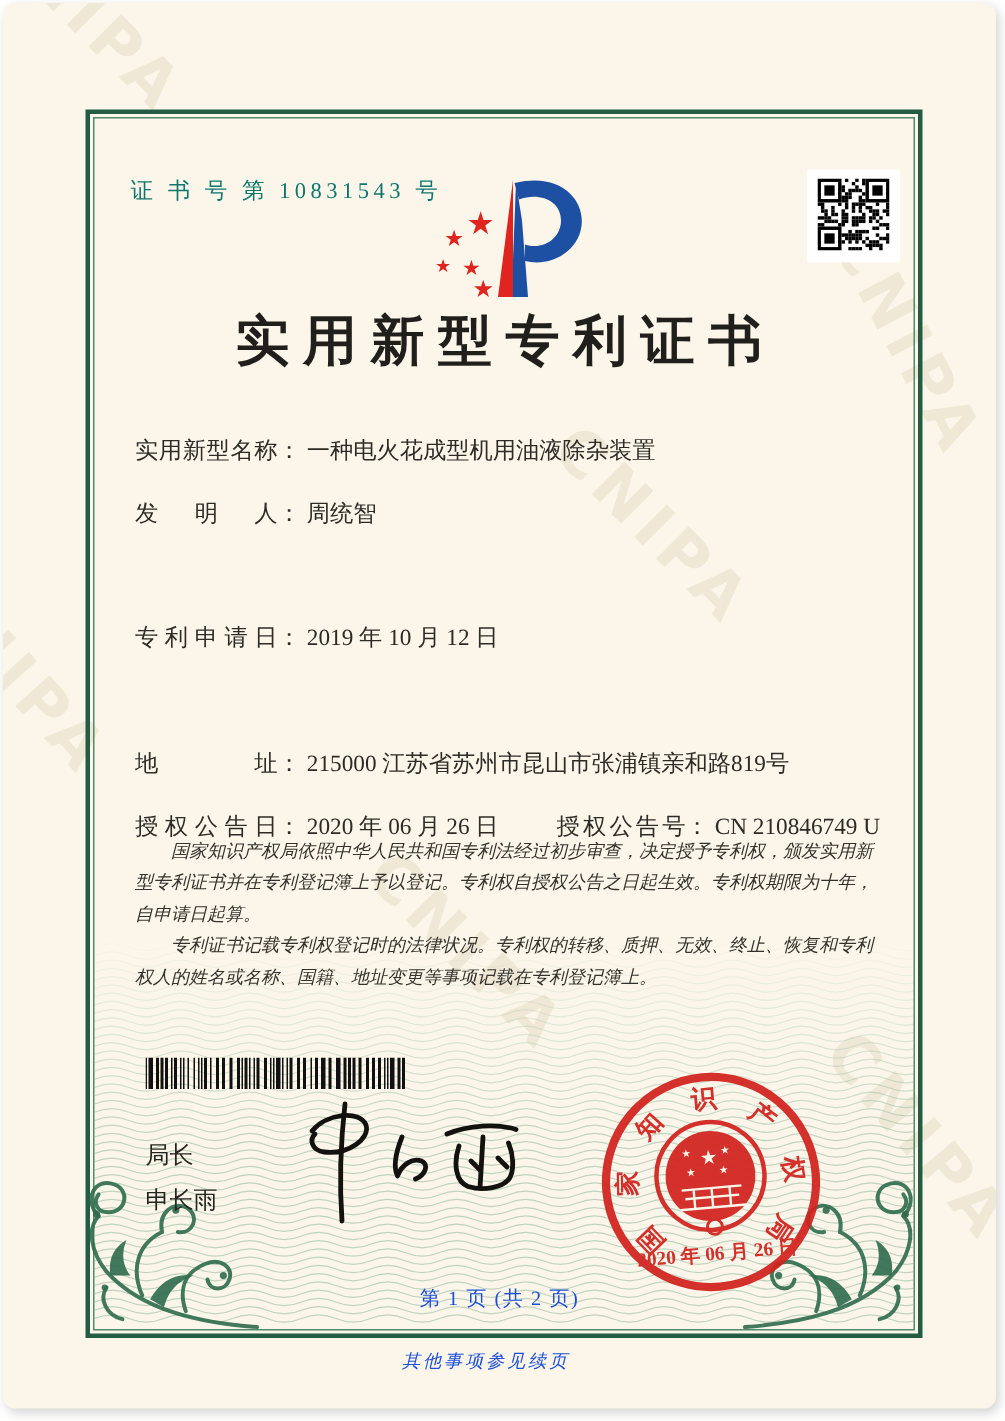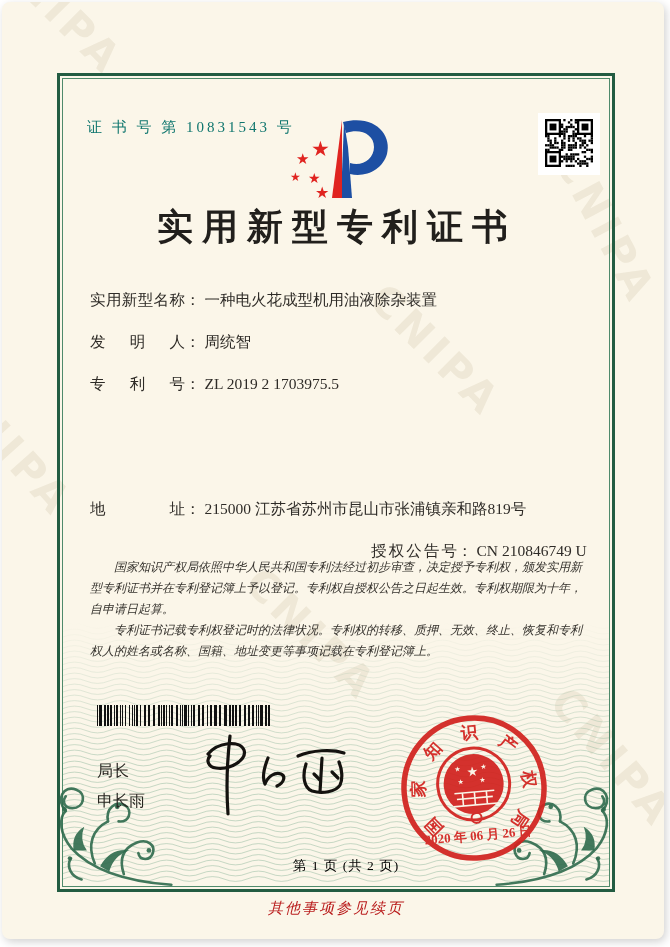--- a/index.html
+++ b/index.html
@@ -49,23 +49,23 @@
                font-style:italic;color:#35322d;}
 
   #barcode{left:95px;top:703px;width:176px;height:21px;}
   #director-block{left:95px;top:754px;font-family:"Liberation Sans",sans-serif;
                   font-size:16px;color:#26241f;line-height:30px;}
   #signature{left:192px;top:726px;}
 
   #seal{left:396px;top:708px;width:152px;height:156px;transform:rotate(-5deg);opacity:.93;}
 
   #page-info{left:55px;top:855px;width:552px;text-align:center;font-size:13.5px;
-             color:#000000;letter-spacing:1px;margin-left:13px;}
-  #continuation{left:266px;top:897px;font-size:15px;font-style:italic;
-                color:#b91c1c;letter-spacing:2px;}
+             color:#1d4ed8;letter-spacing:1px;}
+  #continuation{left:266px;top:897px;font-size:12px;font-style:italic;
+                color:#1d4ed8;letter-spacing:2px;}
 
   
   #qr-patch{left:536px;top:111px;width:62px;height:62px;background:#fff;}
   #qr{position:absolute;left:7px;top:6px;}
 
   
   #logo{left:282px;top:100px;width:122px;height:100px;}
 
   .corner{position:absolute;width:132px;height:132px;}
   #corner-left{left:40px;top:756px;}
@@ -346,25 +346,28 @@
     </div>
 
     <div id="title" class="abs">实用新型专利证书</div>
 
     <div class="frow" style="top:288px">
       <span class="flabel">实用新型名称</span><span>：</span><span class="fvalue">一种电火花成型机用油液除杂装置</span>
     </div>
     <div class="frow" style="top:330px">
       <span class="flabel">发明人</span><span>：</span><span class="fvalue">周统智</span>
     </div>
-    <div class="frow" style="top:372px">
-      <span class="flabel">专利号</span><span>：</span><span class="fvalue">ZL 2019 2 1703975.5</span>
+    <div class="frow" style="top:413px">
+      <span class="flabel">专利申请日</span><span>：</span><span class="fvalue">2019 年 10 月 12 日</span>
     </div>
     <div class="frow" style="top:497px">
       <span class="flabel">地址</span><span>：</span><span class="fvalue">215000 江苏省苏州市昆山市张浦镇亲和路819号</span>
+    </div>
+    <div class="frow" style="top:539px">
+      <span class="flabel">授权公告日</span><span>：</span><span class="fvalue">2020 年 06 月 26 日</span>
     </div>
     <div class="frow2" style="top:539px">
       <span class="flabel2">授权公告号</span><span>：</span><span class="fvalue">CN 210846749 U</span>
     </div>
 
     <div id="body-text" class="abs">
       <p>国家知识产权局依照中华人民共和国专利法经过初步审查，决定授予专利权，颁发实用新型专利证书并在专利登记簿上予以登记。专利权自授权公告之日起生效。专利权期限为十年，自申请日起算。</p>
       <p>专利证书记载专利权登记时的法律状况。专利权的转移、质押、无效、终止、恢复和专利权人的姓名或名称、国籍、地址变更等事项记载在专利登记簿上。</p>
     </div>
 

